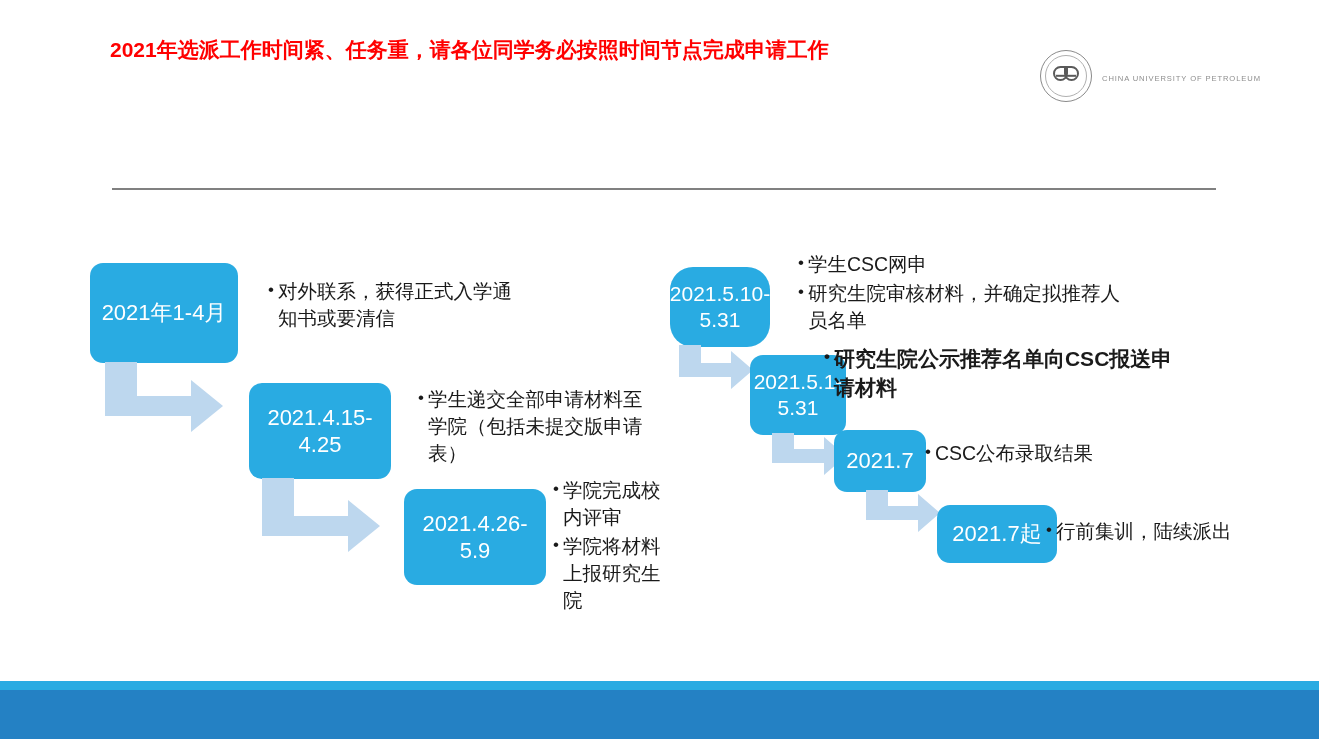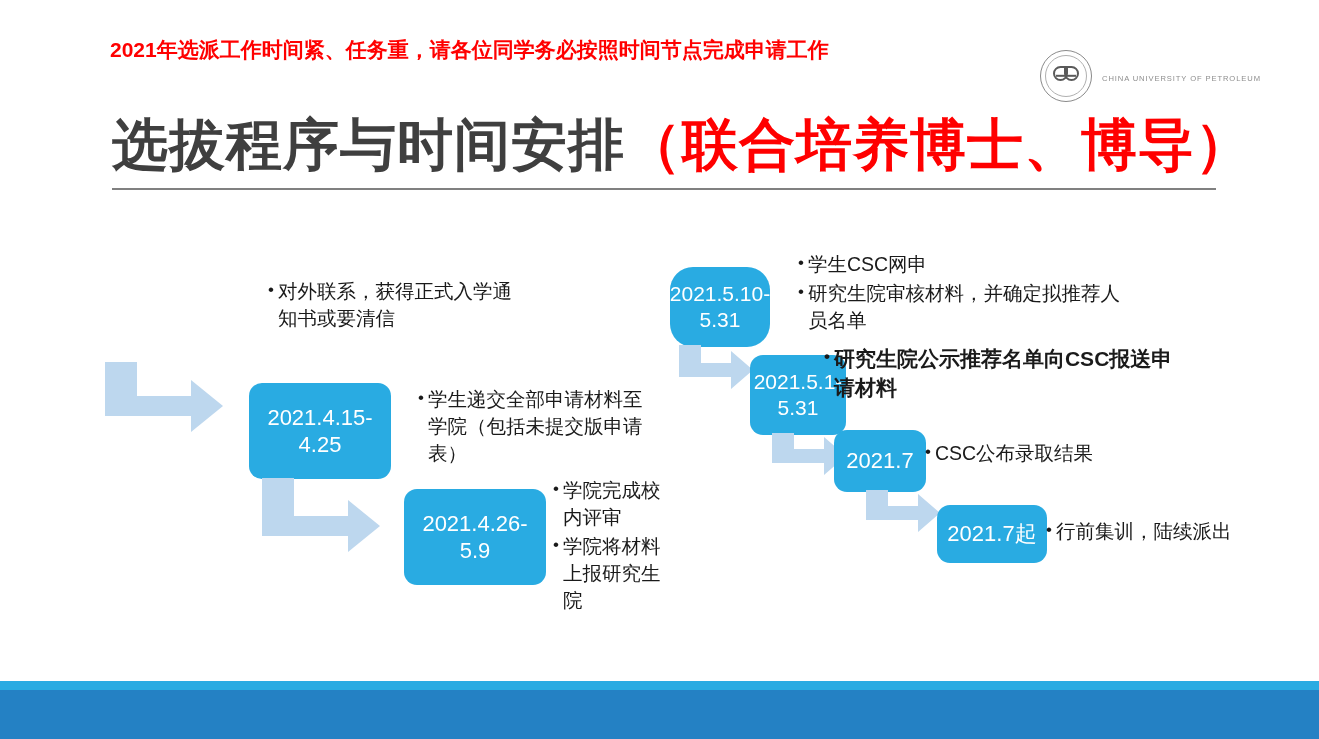--- a/index.html
+++ b/index.html
@@ -202,25 +202,23 @@
       <div class="ring-outer"></div>
       <div class="ring-inner"></div>
       <div class="mark"></div>
       <div class="bar"></div>
     </div>
     <div class="logo-text">
       <div class="logo-en">CHINA UNIVERSITY OF PETROLEUM</div>
     </div>
   </div>
 
-  <div class="title">
-    <span>选拔程序与时间安排</span><span class="accent">（联合培养博士、博导）</span>
-  </div>
   <div class="title-rule"></div>
 
+  <div class="box" style="left:90px; top:263px; width:148px; height:100px;">2021年1-4月</div>
 
   <div class="notes" style="left:268px; top:278px; width:255px;">
     <div class="bullet-row">
       <span class="dot">•</span>
       <span class="btext">对外联系，获得正式入学通知书或要清信</span>
     </div>
   </div>
 
   <div class="arrow" style="left:105px; top:362px;">
     <svg width="120" height="72" viewBox="0 0 120 72">
@@ -298,21 +296,21 @@
       <span class="btext">CSC公布录取结果</span>
     </div>
   </div>
 
   <div class="arrow" style="left:866px; top:490px;">
     <svg width="76" height="46" viewBox="0 0 76 46">
       <path d="M0,0 L22,0 L22,16 L52,16 L52,4 L74,23 L52,42 L52,30 L0,30 Z" fill="#BDD7EE"></path>
     </svg>
   </div>
 
-  <div class="box" style="left:937px; top:505px; width:110px; height:58px;">2021.7起</div>
+  <div class="box" style="left:937px; top:505px; width:120px; height:58px;">2021.7起</div>
 
   <div class="notes" style="left:1046px; top:518px; width:250px;">
     <div class="bullet-row">
       <span class="dot">•</span>
       <span class="btext">行前集训，陆续派出</span>
     </div>
   </div>
 
   <div class="band-top"></div>
   <div class="band-bottom"></div>

